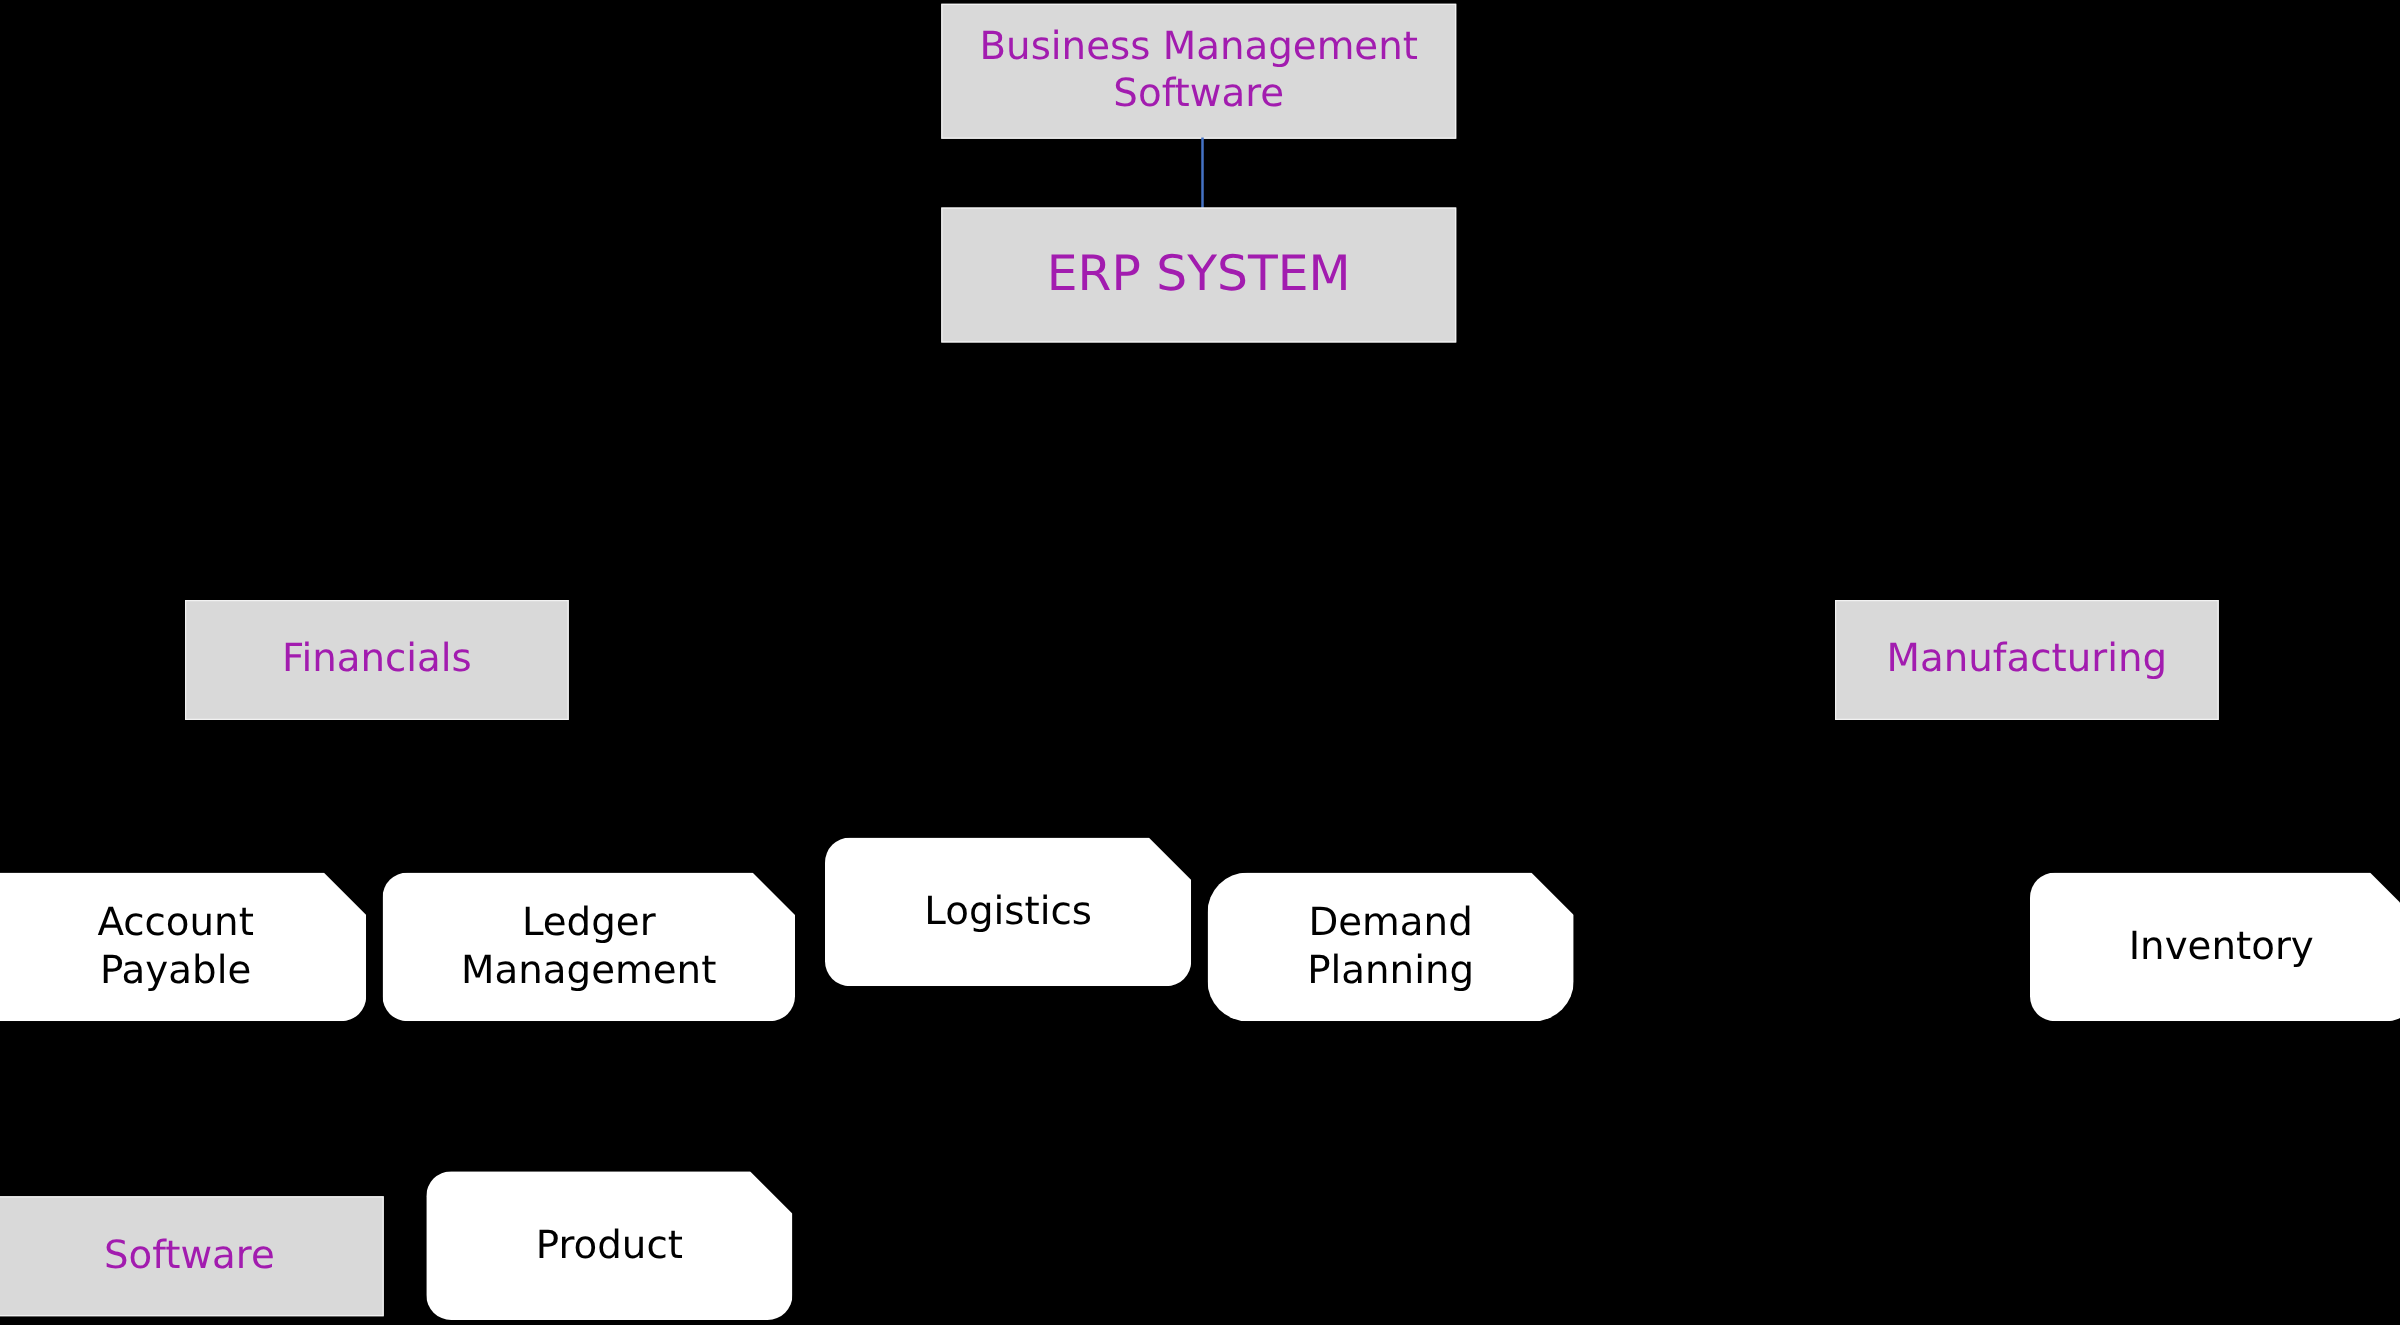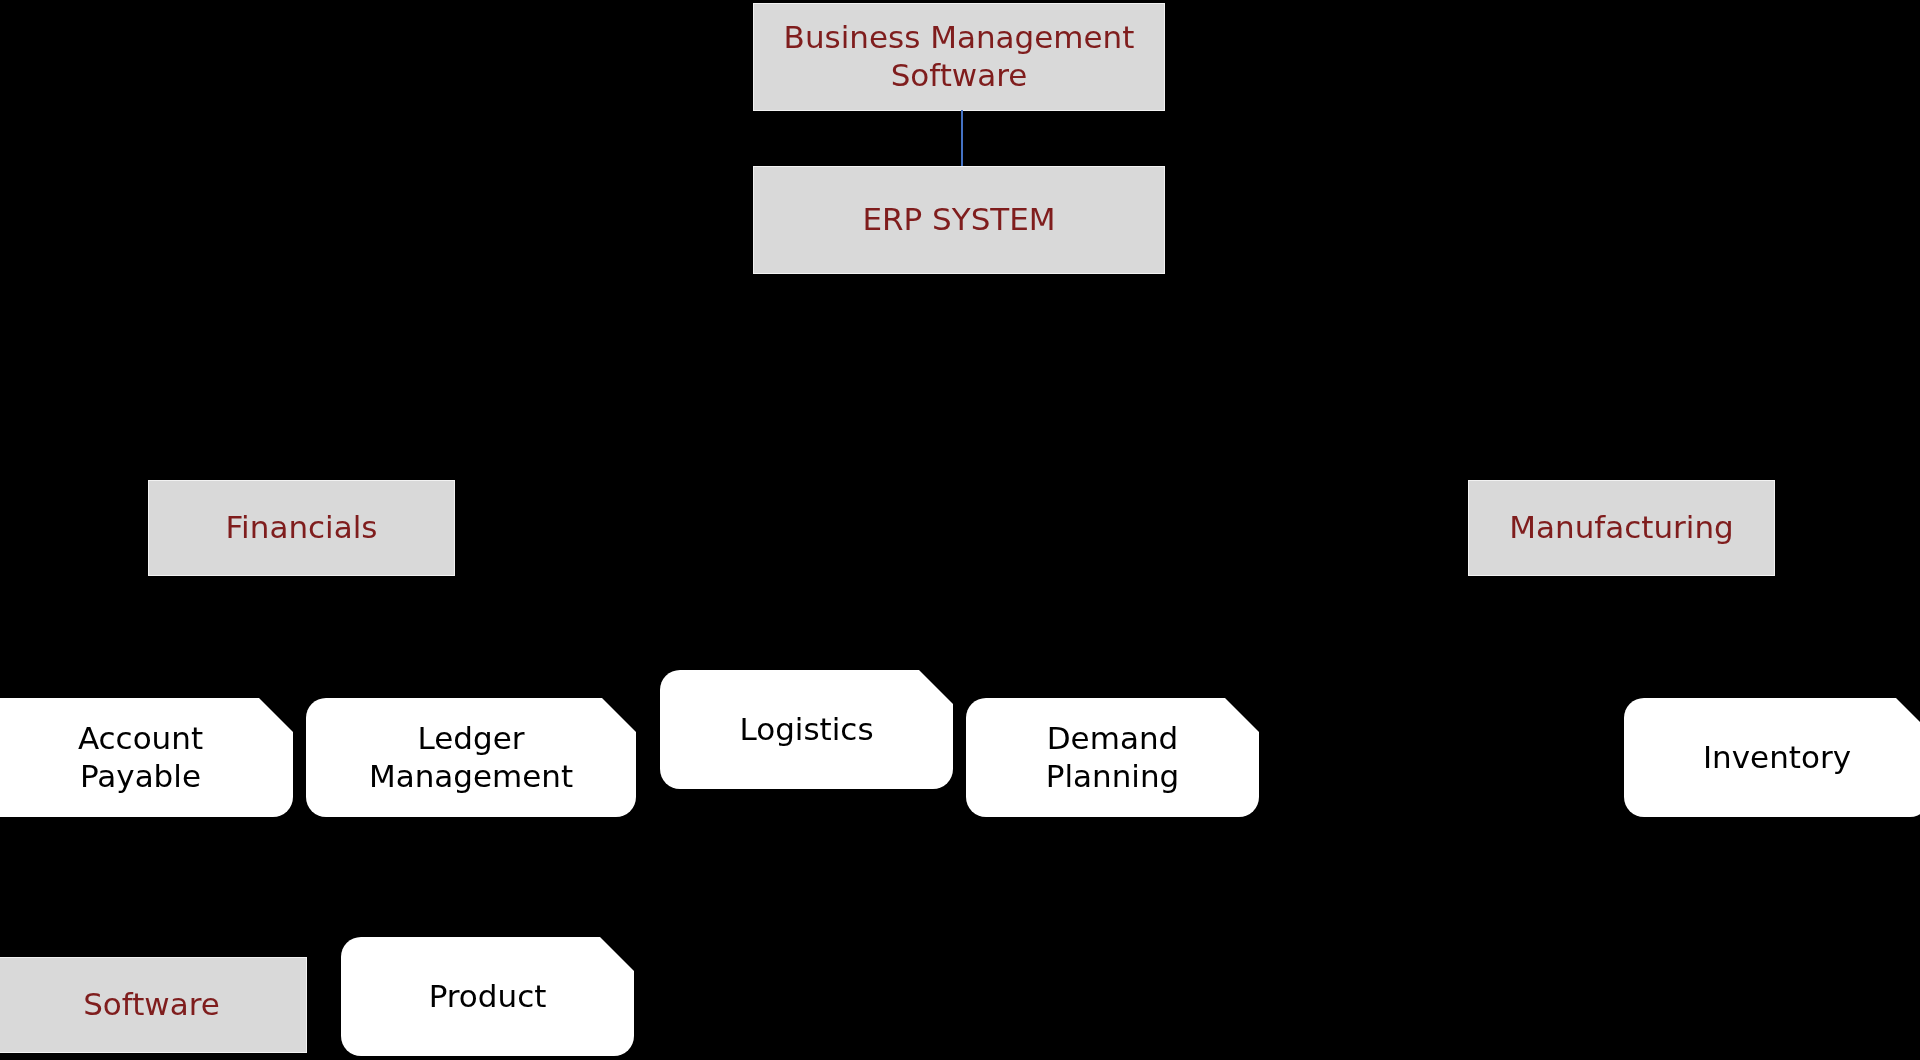--- a/index.html
+++ b/index.html
@@ -19,21 +19,21 @@
   
   .rect-node {
     position: absolute;
     box-sizing: border-box;
     background: #d9d9d9;
     border: 1px solid #f2f2f2;
     display: flex;
     align-items: center;
     justify-content: center;
     text-align: center;
-    color: #7f1d1d;
+    color: #a21caf;
     line-height: 1.22;
   }
 
   
   .snip-node {
     position: absolute;
     box-sizing: border-box;
     background: #ffffff;
     display: flex;
     align-items: center;
@@ -72,21 +72,21 @@
 
 <div id="canvas">
 
   <div class="rect-node" style="left:753px; top:3px; width:412px; height:108px; font-size:31px;">
     <span class="node-label">Business Management
 Software</span>
   </div>
 
   <div class="connector-v" style="left:961px; top:110px; height:57px;"></div>
 
-  <div class="rect-node" style="left:753px; top:166px; width:412px; height:108px; font-size:31px;">
+  <div class="rect-node" style="left:753px; top:166px; width:412px; height:108px; font-size:39px;">
     <span class="node-label">ERP SYSTEM</span>
   </div>
 
   <div class="rect-node" style="left:148px; top:480px; width:307px; height:96px; font-size:31px;">
     <span class="node-label">Financials</span>
   </div>
 
 
   <div class="rect-node" style="left:1468px; top:480px; width:307px; height:96px; font-size:31px;">
     <span class="node-label">Manufacturing</span>
@@ -99,21 +99,21 @@
 
   <div class="snip-node" style="left:306px; top:698px; width:330px; height:119px; font-size:31px;">
     <span class="node-label">Ledger
 Management</span>
   </div>
 
   <div class="snip-node" style="left:660px; top:670px; width:293px; height:119px; font-size:31px;">
     <span class="node-label">Logistics</span>
   </div>
 
-  <div class="snip-node" style="left:966px; top:698px; width:293px; height:119px; font-size:31px;">
+  <div class="snip-node" style="left:966px; top:698px; width:293px; height:119px; font-size:31px;border-radius:32px;">
     <span class="node-label">Demand
 Planning</span>
   </div>
 
 
   <div class="snip-node" style="left:1624px; top:698px; width:306px; height:119px; font-size:31px;">
     <span class="node-label">Inventory</span>
   </div>
 
   <div class="rect-node" style="left:-4px; top:957px; width:311px; height:96px; font-size:31px;">

